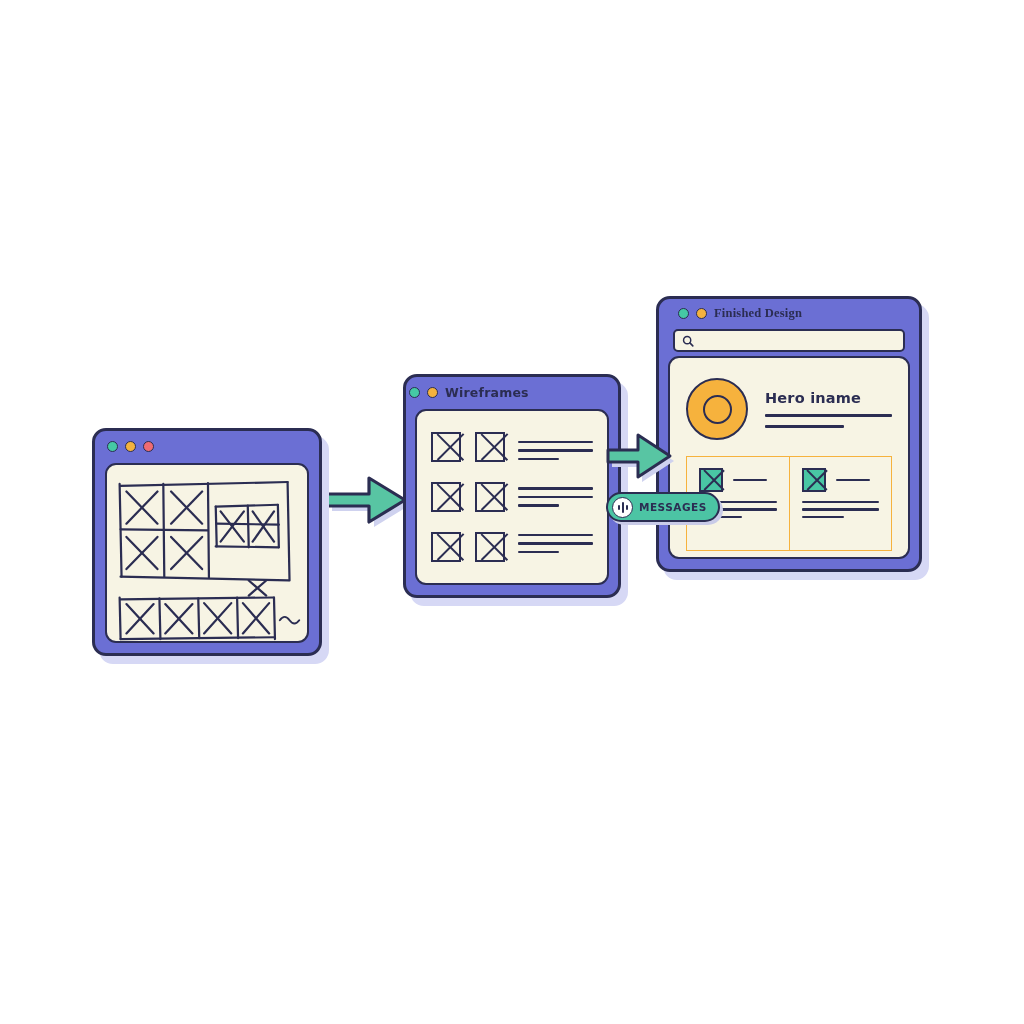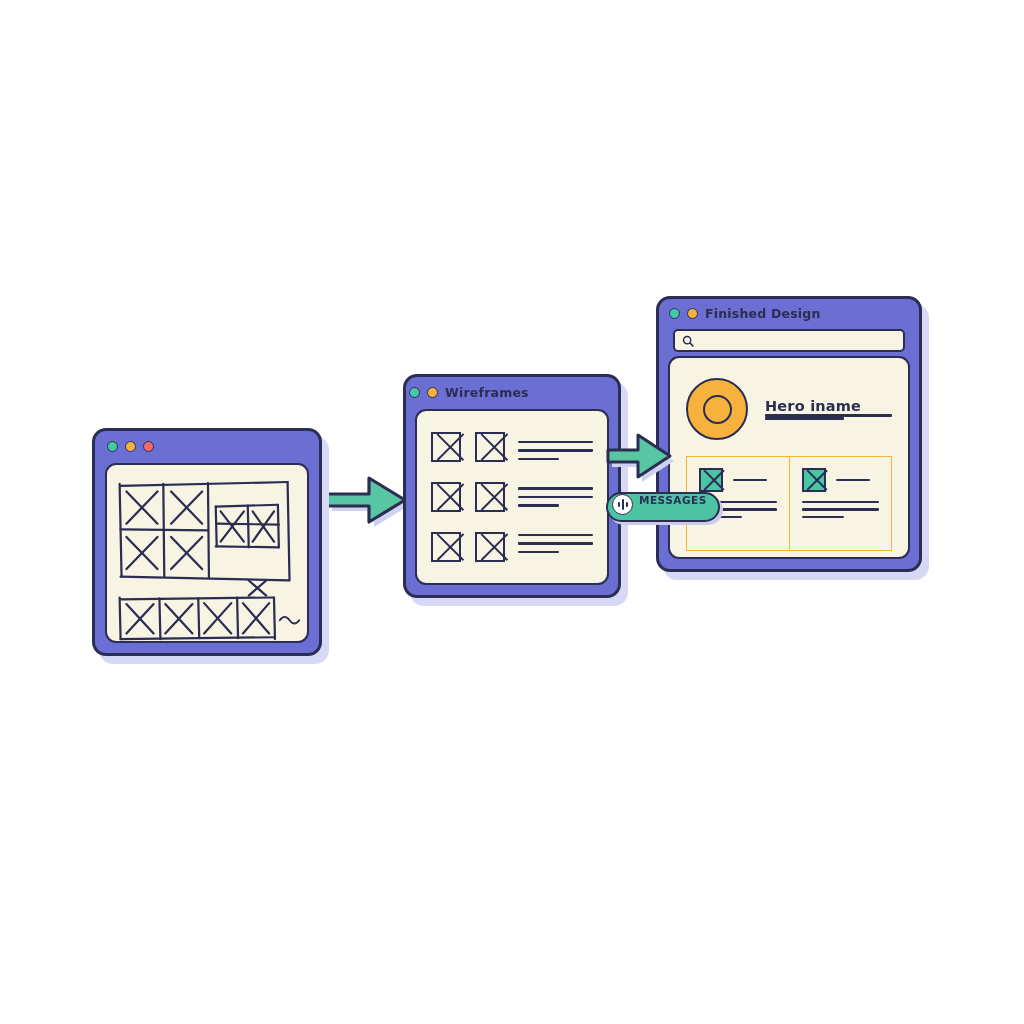--- a/index.html
+++ b/index.html
@@ -74,21 +74,21 @@
   .ph-box::before{transform:translateY(-50%) rotate(45deg);}
   .ph-box::after{transform:translateY(-50%) rotate(-45deg);}
   .wire-col-lines{flex:1;display:flex;flex-direction:column;justify-content:space-around;}
   .lines-grp{display:flex;flex-direction:column;gap:6px;}
   .ln{height:2.4px;background:#2b2d52;border-radius:1px;}
   .ln.w100{width:100%;}
   .ln.w55{width:55%;}
 
   
   #win-final{left:656px;top:296px;width:266px;height:276px;}
-  #win-final .titlebar{height:28px;padding-left:10px;}
+  #win-final .titlebar{height:28px;padding-left:19px;font-family:Liberation Serif, serif;}
   #win-final .searchwrap{
     position:absolute;left:14px;top:30px;right:14px;height:23px;
   }
   .searchbar{
     width:100%;height:100%;
     background:#f7f4e4;
     border:2px solid #2b2d52;
     border-radius:5px;
     box-sizing:border-box;
     display:flex;align-items:center;
@@ -101,21 +101,21 @@
     width:62px;height:62px;border-radius:50%;
     background:#f6b23d;border:2px solid #2b2d52;
     box-sizing:border-box;
     display:flex;align-items:center;justify-content:center;
     flex:0 0 auto;
   }
   .hero-avatar-inner{
     width:29px;height:29px;border-radius:50%;
     background:#f6b23d;border:2px solid #2b2d52;box-sizing:border-box;
   }
-  .hero-text{flex:1;display:flex;flex-direction:column;}
+  .hero-text{flex:1;display:flex;flex-direction:column;gap:8px;}
   .hero-title{font-size:14.5px;font-weight:bold;color:#2b2d52;letter-spacing:.2px;}
   .hero-ln{height:2.6px;background:#2b2d52;border-radius:1px;}
   .cards{
     margin-top:16px;
     display:flex;
     border:1.8px solid #f6b23d;
     box-sizing:border-box;
     height:95px;
   }
   .card{
@@ -132,21 +132,21 @@
   .arrow{position:absolute;}
 
   
   #messages-badge{
     position:absolute;left:606px;top:492px;
     height:30px;
     background:#4cc4a4;
     border:2.2px solid #2b2d52;
     border-radius:15px;
     box-sizing:border-box;
-    display:flex;gap:6px;
+    display:flex;align-items:center;gap:6px;
     padding:0 11px 0 4px;
     box-shadow:3px 3px 0 0 #c9cbe8;
     z-index:60;
   }
   .badge-icon{
     width:21px;height:21px;border-radius:50%;
     background:#ffffff;border:1.8px solid #2b2d52;
     box-sizing:border-box;
     display:flex;align-items:center;justify-content:center;gap:2px;
   }

